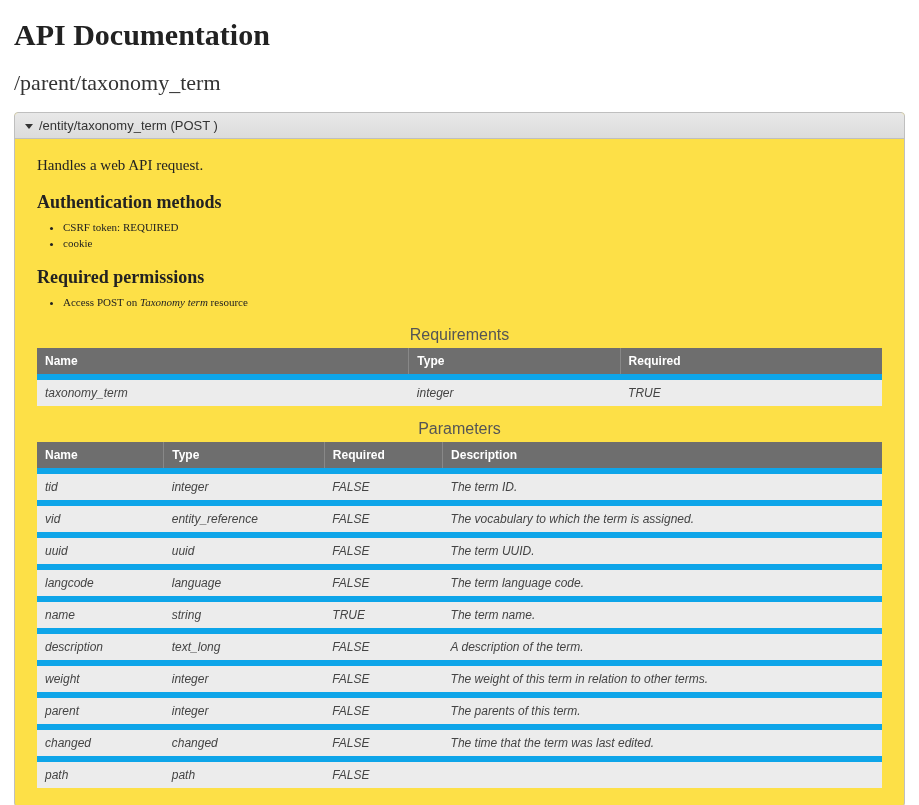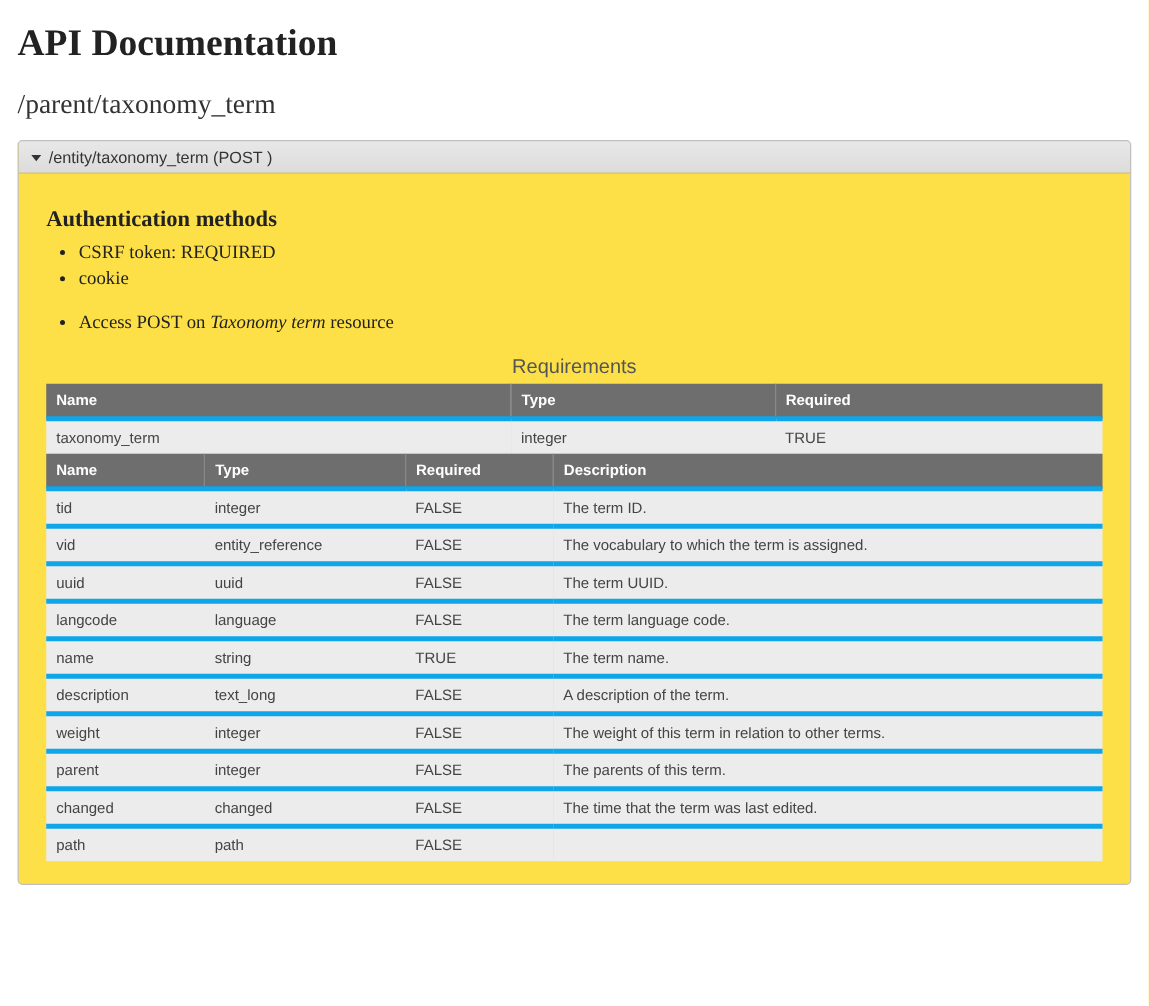--- a/index.html
+++ b/index.html
@@ -58,21 +58,21 @@
   h3.section-heading {
     font-family: Georgia, serif;
     font-size: 18px;
     font-weight: 700;
     margin: 12px 0 8px 0;
   }
   ul.plain {
     margin: 4px 0 18px 0;
     padding-left: 26px;
     font-family: Georgia, serif;
-    font-size: 15px;
+    font-size: 11px;
   }
   ul.plain li { margin: 4px 0; }
   em { font-style: italic; }
   .table-caption {
     text-align: center;
     font-family: "Helvetica Neue", Arial, sans-serif;
     font-size: 16px;
     color: #555;
     margin: 14px 0 4px 0;
   }
@@ -88,43 +88,46 @@
     color: #fff;
     text-align: left;
     font-weight: 700;
     padding: 6px 8px;
     border-right: 1px solid #888;
   }
   table.data th:last-child { border-right: none; }
   table.data td {
     padding: 6px 8px;
     background: #ececec;
-    border-top: 4px solid #0ea5e9;
+    border-top: 6px solid #0ea5e9;
     color: #444;
+    font-style: italic;
   }
   table.data tbody tr:nth-child(even) td { background: #ececec; }
 </style>
 </head>
 <body>
 
 <h1 class="page-title">API Documentation</h1>
 <h2 class="endpoint-path">/parent/taxonomy_term</h2>
 
 <div class="panel">
   <div class="panel-header">
     <span class="caret"></span><span>/entity/taxonomy_term (POST )</span>
   </div>
   <div class="panel-body">
+    <div class="intro">Handles a web API request.</div>
 
     <h3 class="section-heading">Authentication methods</h3>
     <ul class="plain">
       <li>CSRF token: REQUIRED</li>
       <li>cookie</li>
     </ul>
 
+    <h3 class="section-heading">Required permissions</h3>
     <ul class="plain">
       <li><span>Access POST on </span><em>Taxonomy term</em><span> resource</span></li>
     </ul>
 
     <div class="table-caption">Requirements</div>
     <table class="data">
       <colgroup>
           <col style="width:44%">
           <col style="width:25%">
           <col style="width:31%">
@@ -138,20 +141,21 @@
       </thead>
       <tbody id="req-body">
           <tr>
             <td>taxonomy_term</td>
             <td>integer</td>
             <td>TRUE</td>
           </tr>
         </tbody>
     </table>
 
+    <div class="table-caption">Parameters</div>
     <table class="data">
       <colgroup>
           <col style="width:15%">
           <col style="width:19%">
           <col style="width:14%">
           <col style="width:52%">
         </colgroup>
       <thead>
         <tr>
           <th>Name</th>

